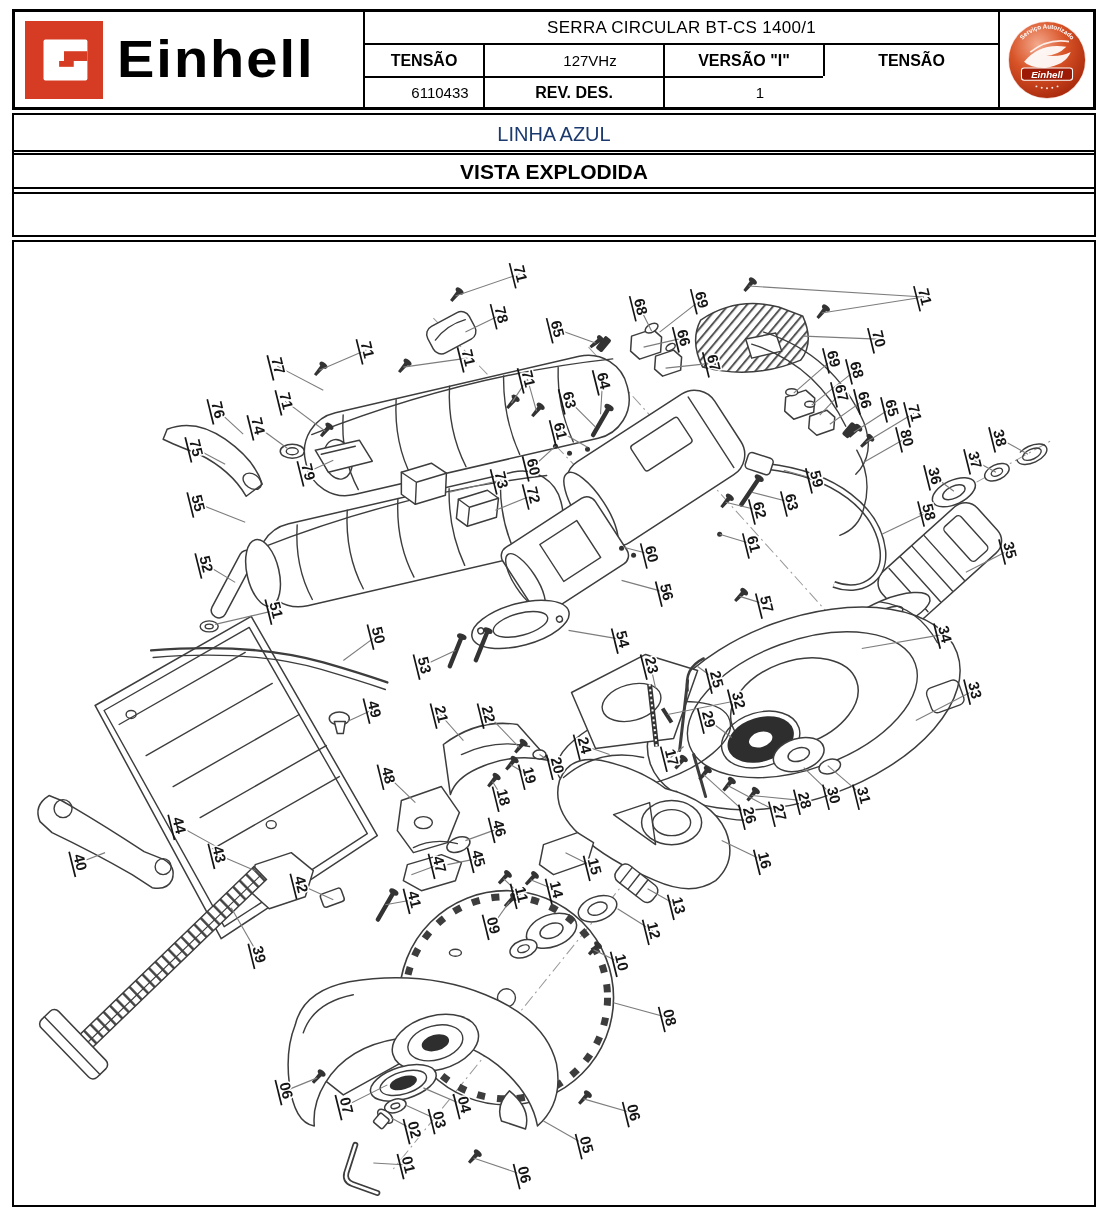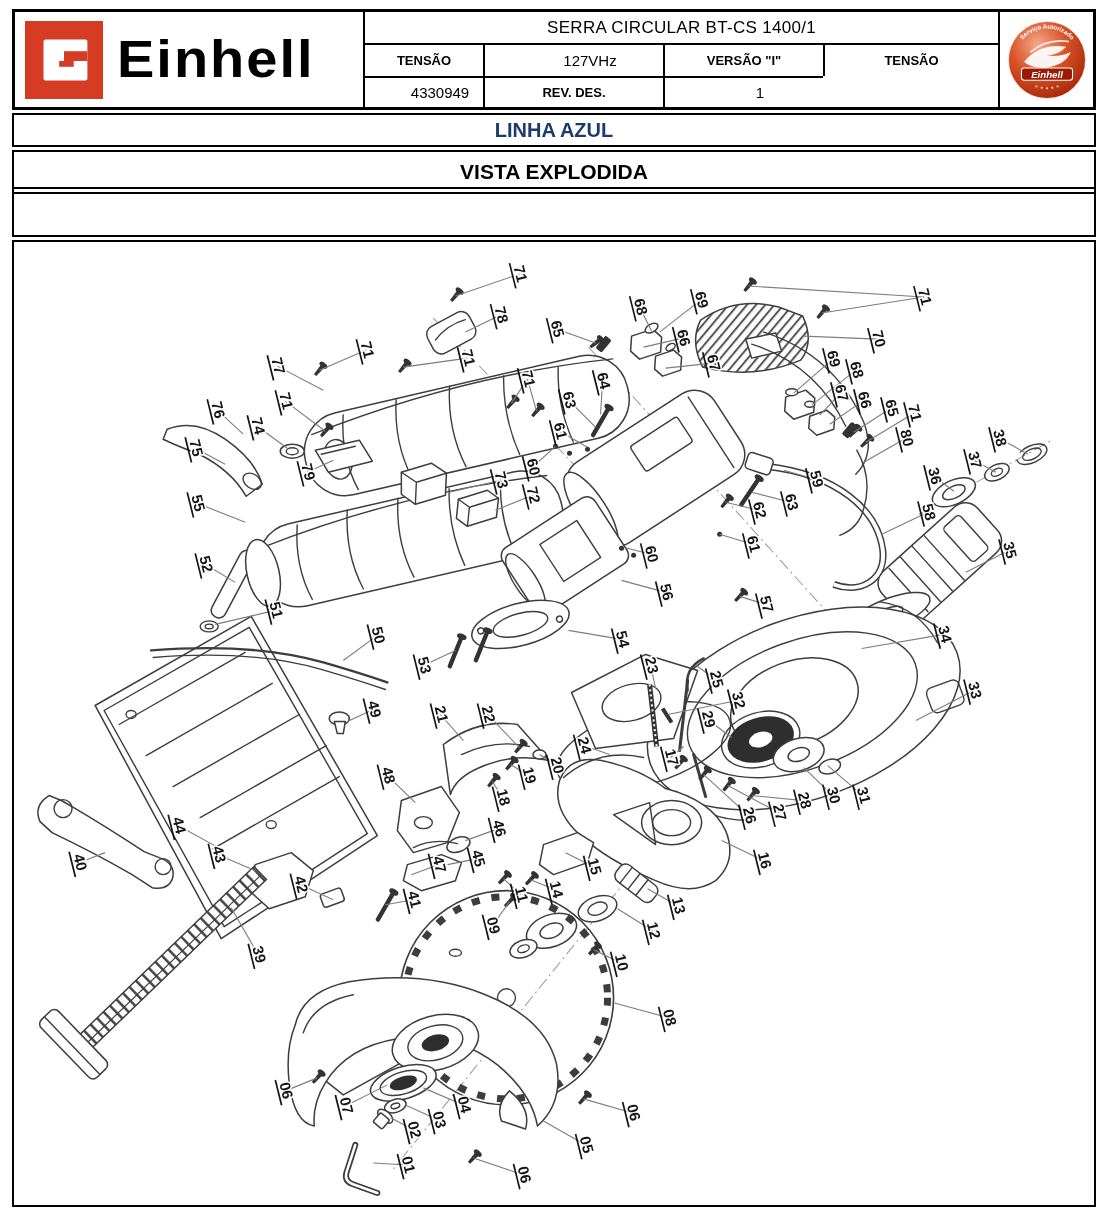--- a/index.html
+++ b/index.html
@@ -7,25 +7,25 @@
   *{box-sizing:border-box;}
   .sheet{position:absolute;left:12px;top:9px;width:1084px;height:1198px;}
   .hdr{position:absolute;left:0;top:0;width:1084px;height:101px;border:3px solid #000;display:grid;
        grid-template-columns:348px 120px 180px 160px 175px 1fr;grid-template-rows:31px 33px 1fr;}
   .cell{display:flex;align-items:center;justify-content:center;overflow:hidden;}
   .bl{border-left:2px solid #000;}
   .bt{border-top:2px solid #000;}
   .logo-cell{grid-column:1;grid-row:1/4;display:flex;align-items:center;justify-content:flex-start;padding-left:10px;gap:14px;}
   .title-cell{grid-column:2/6;grid-row:1;font-size:17px;letter-spacing:.3px;}
   .badge-cell{grid-column:6;grid-row:1/4;}
-  .flabel{font-weight:bold;font-size:13px;text-align:center;}
+  .flabel{font-weight:bold;font-size:16px;text-align:center;}
   .fvalue{font-size:15px;padding-left:32px;}
   .wordmark{font-size:56px;font-weight:bold;letter-spacing:2px;transform:scaleY(.92);white-space:nowrap;}
   .bar{position:absolute;left:0;width:1084px;border:2px solid #000;display:flex;align-items:center;justify-content:center;}
-  .bar1{top:104px;height:34px;font-weight:bold;font-size:20px;}
+  .bar1{top:104px;height:42px;font-weight:normal;font-size:20px;}
   .bar2{top:141px;height:44px;font-weight:bold;font-size:21px;}
   .empty-row{position:absolute;left:0;top:178px;width:1084px;height:50px;border:2px solid #000;}
   .diag{position:absolute;left:0;top:231px;width:1084px;height:967px;border:2px solid #000;}
   .diag svg{display:block;width:100%;height:100%;}
   
   .p{fill:#fff;stroke:#3d3d3d;stroke-width:1.5;stroke-linejoin:round;stroke-linecap:round;}
   .l{fill:none;stroke:#3d3d3d;stroke-width:1.4;stroke-linejoin:round;stroke-linecap:round;}
   .d{fill:#333;stroke:none;}
   .ax{stroke:#999;stroke-width:1;stroke-dasharray:12 4 2 4;fill:none;}
   .leader{stroke:#7d7d7d;stroke-width:1.1;}
@@ -74,21 +74,21 @@
             <circle cx="0" cy="32" r="1.1"></circle>
           <circle cx="6" cy="31.5" r="1.1"></circle>
             <circle cx="12" cy="30" r="1.1"></circle>
         </g>
       </svg>
     </div>
     <div class="cell flabel bl bt">TENSÃO</div>
     <div class="cell fvalue bl bt">127VHz</div>
     <div class="cell flabel bl bt">VERSÃO "I"</div>
     <div class="cell flabel bl bt">TENSÃO</div>
-    <div class="cell fvalue bl bt">4330949</div>
+    <div class="cell fvalue bl bt">6110433</div>
     <div class="cell flabel bl bt">REV. DES.</div>
     <div class="cell fvalue bl bt">1</div>
   </div>
 
   <div class="bar bar1" style="color:#1c3a6e">LINHA AZUL</div>
   <div class="bar bar2">VISTA EXPLODIDA</div>
   <div class="empty-row"></div>
 
   <div class="diag">
     <svg id="diagram-svg" viewBox="11 240 1079 962" preserveAspectRatio="none">

